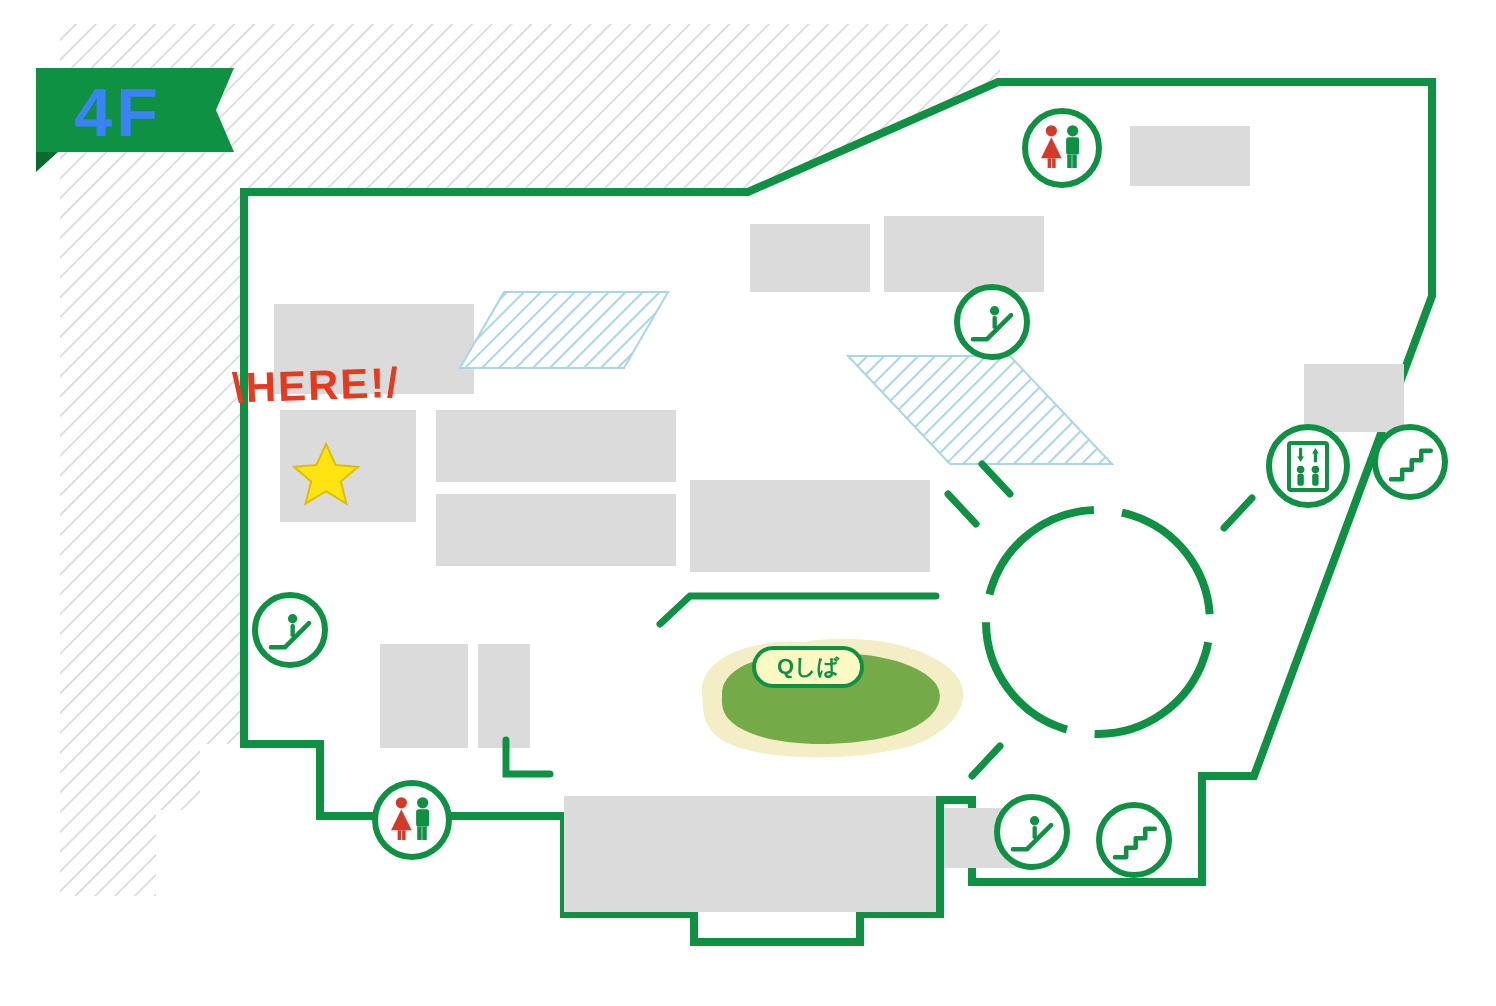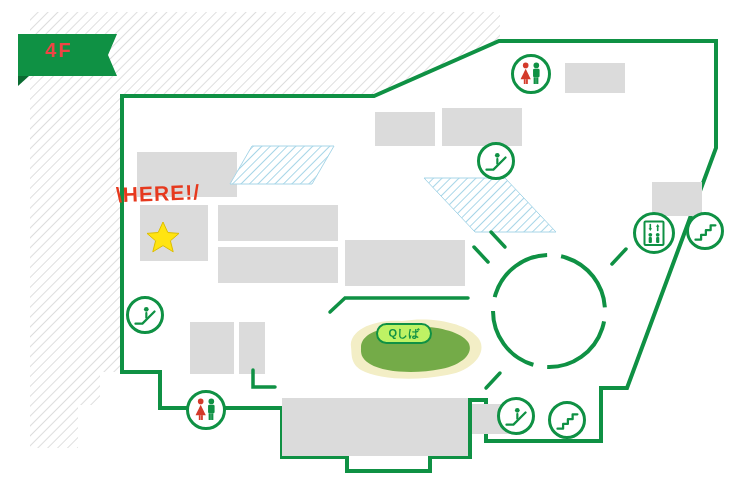--- a/index.html
+++ b/index.html
@@ -22,31 +22,31 @@
   .sg{stroke:var(--map-green);fill:none;stroke-linecap:round;stroke-linejoin:round;}
   
   .icon{
     position:absolute;border-radius:50%;background:#ffffff;
     border:3px solid var(--map-green);box-sizing:border-box;
     display:flex;align-items:center;justify-content:center;
   }
   .banner-wrap{position:absolute;left:14px;top:26px;width:122px;height:66px;}
   .banner-label{
     position:absolute;left:26px;top:40px;width:66px;text-align:center;
-    color:#ef4444;font-size:20px;font-weight:bold;letter-spacing:2px;line-height:1;
+    color:#3b82f6;font-size:34px;font-weight:bold;letter-spacing:2px;line-height:1;
   }
   .here{
     position:absolute;left:116px;top:181px;width:130px;
     color:var(--here-red);font-size:21px;font-weight:bold;letter-spacing:1px;
     transform:rotate(-2deg);white-space:nowrap;
   }
   .star-wrap{position:absolute;left:146px;top:221px;width:34px;height:32px;}
   .pill{
     position:absolute;left:376px;top:323px;width:56px;height:21px;
-    background:#bef264;border:2px solid var(--map-green);border-radius:12px;
+    background:#fef9c3;border:2px solid var(--map-green);border-radius:12px;
     color:var(--map-green);font-size:11px;font-weight:bold;
     display:flex;align-items:center;justify-content:center;box-sizing:border-box;
   }
 </style>
 </head>
 <body>
 
 <div class="stage">
 
   <svg class="map" width="748" height="503" viewBox="0 0 748 503">

